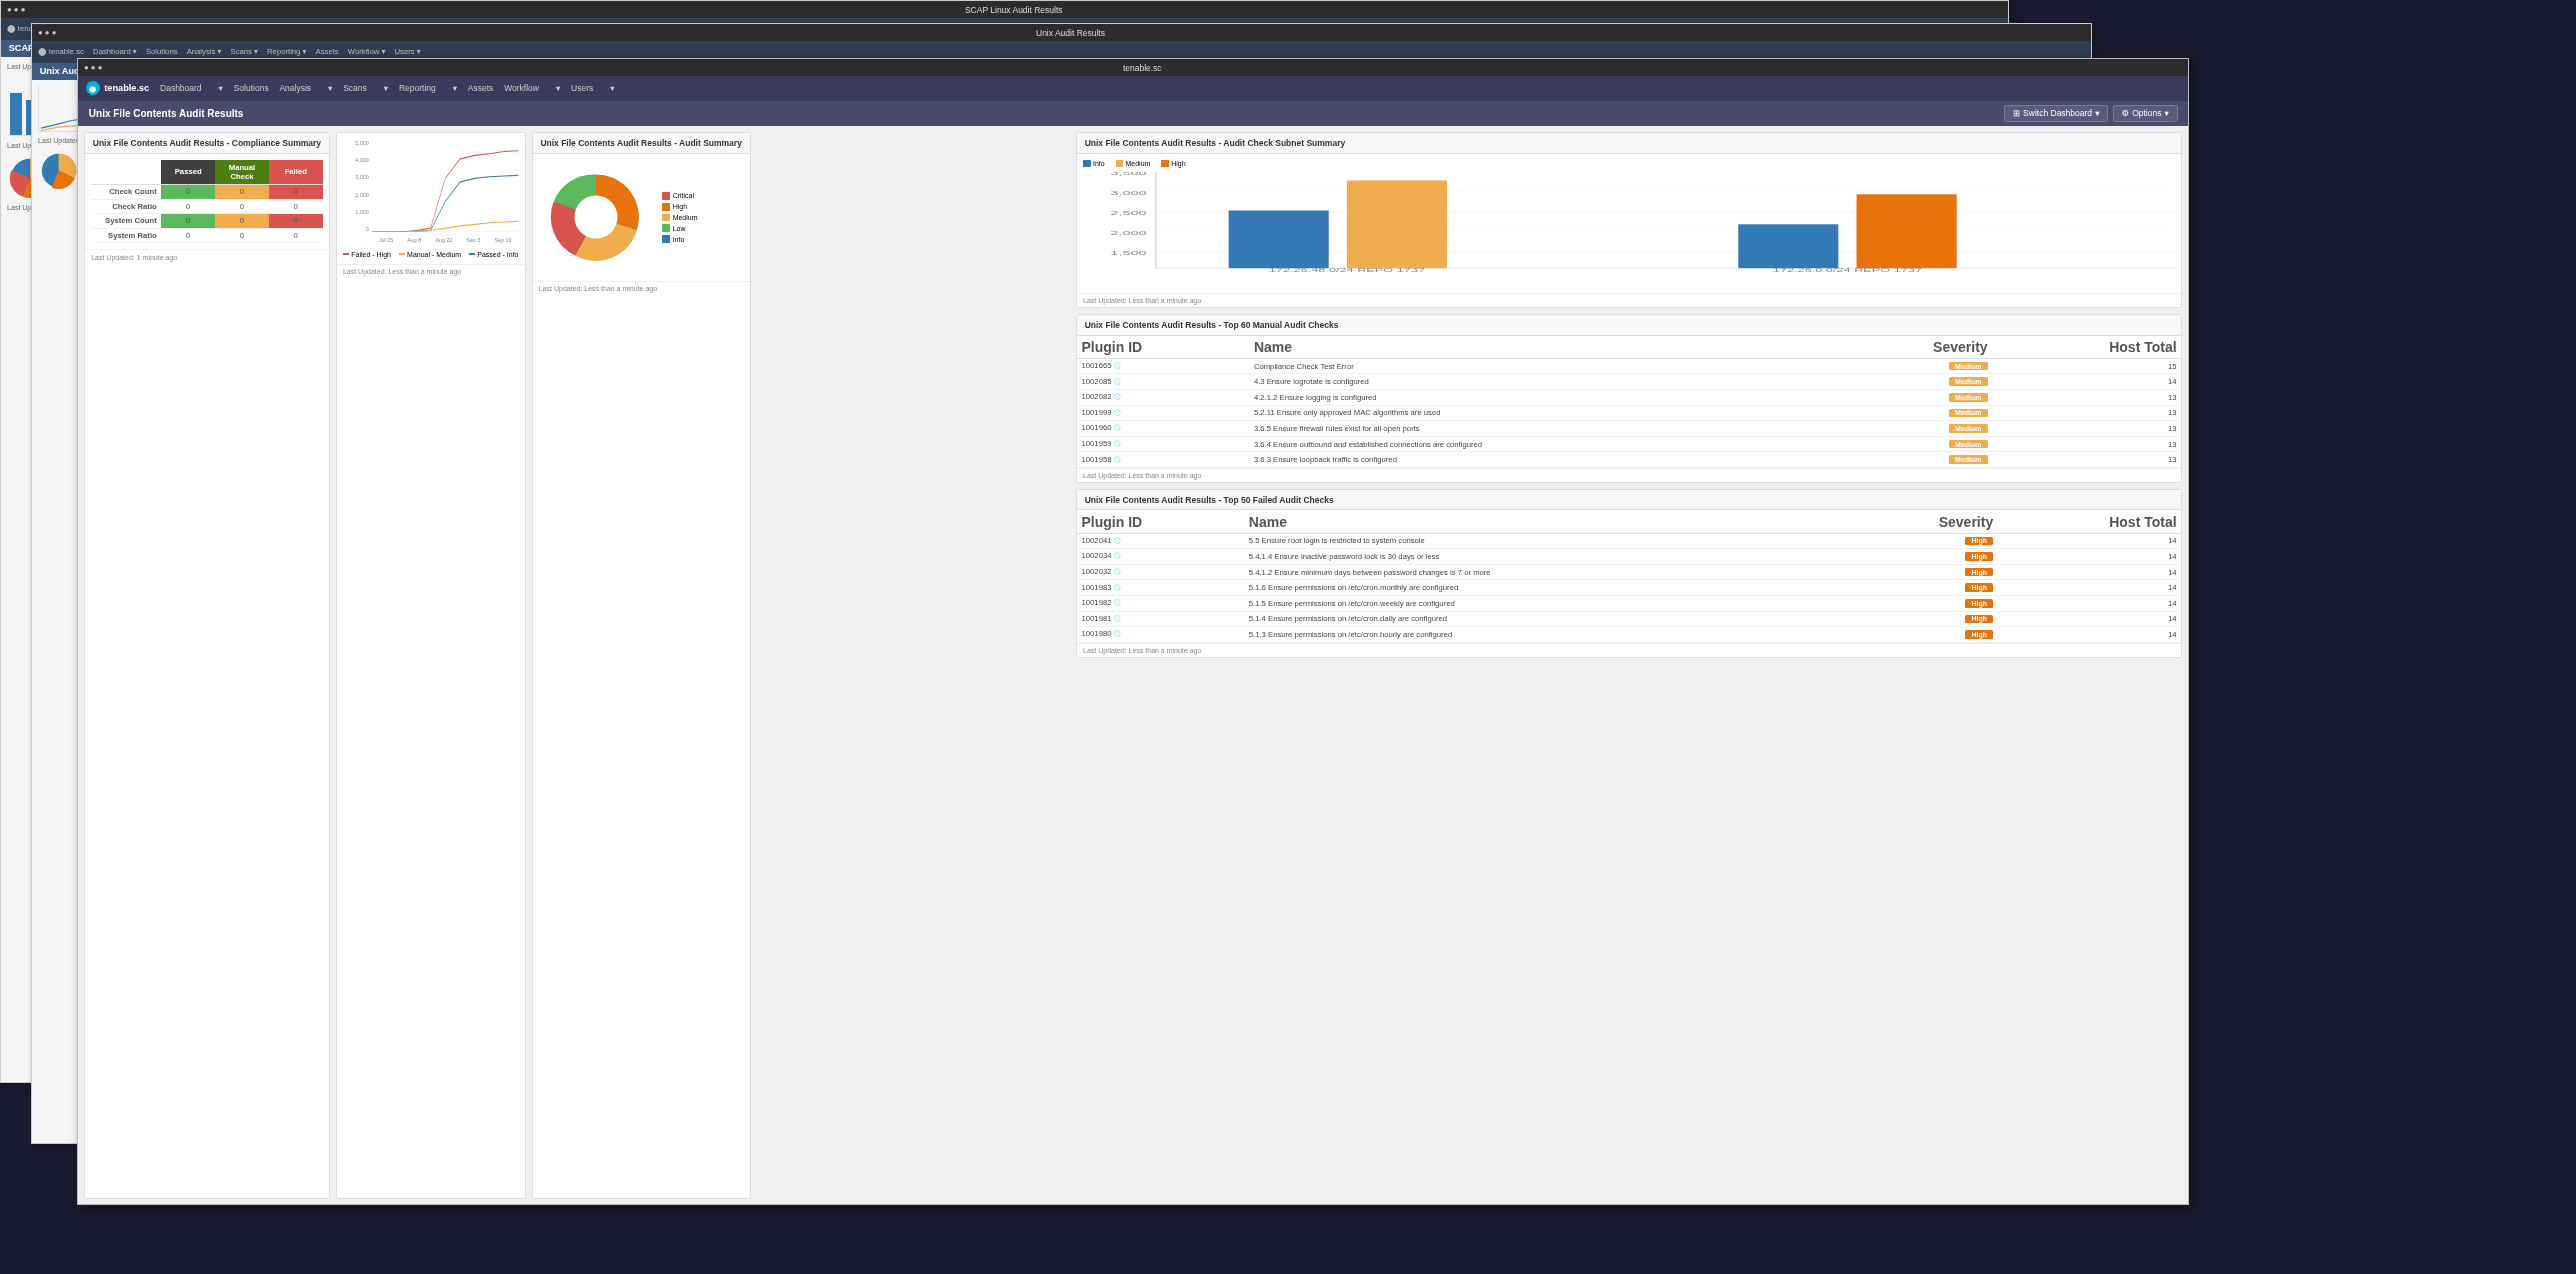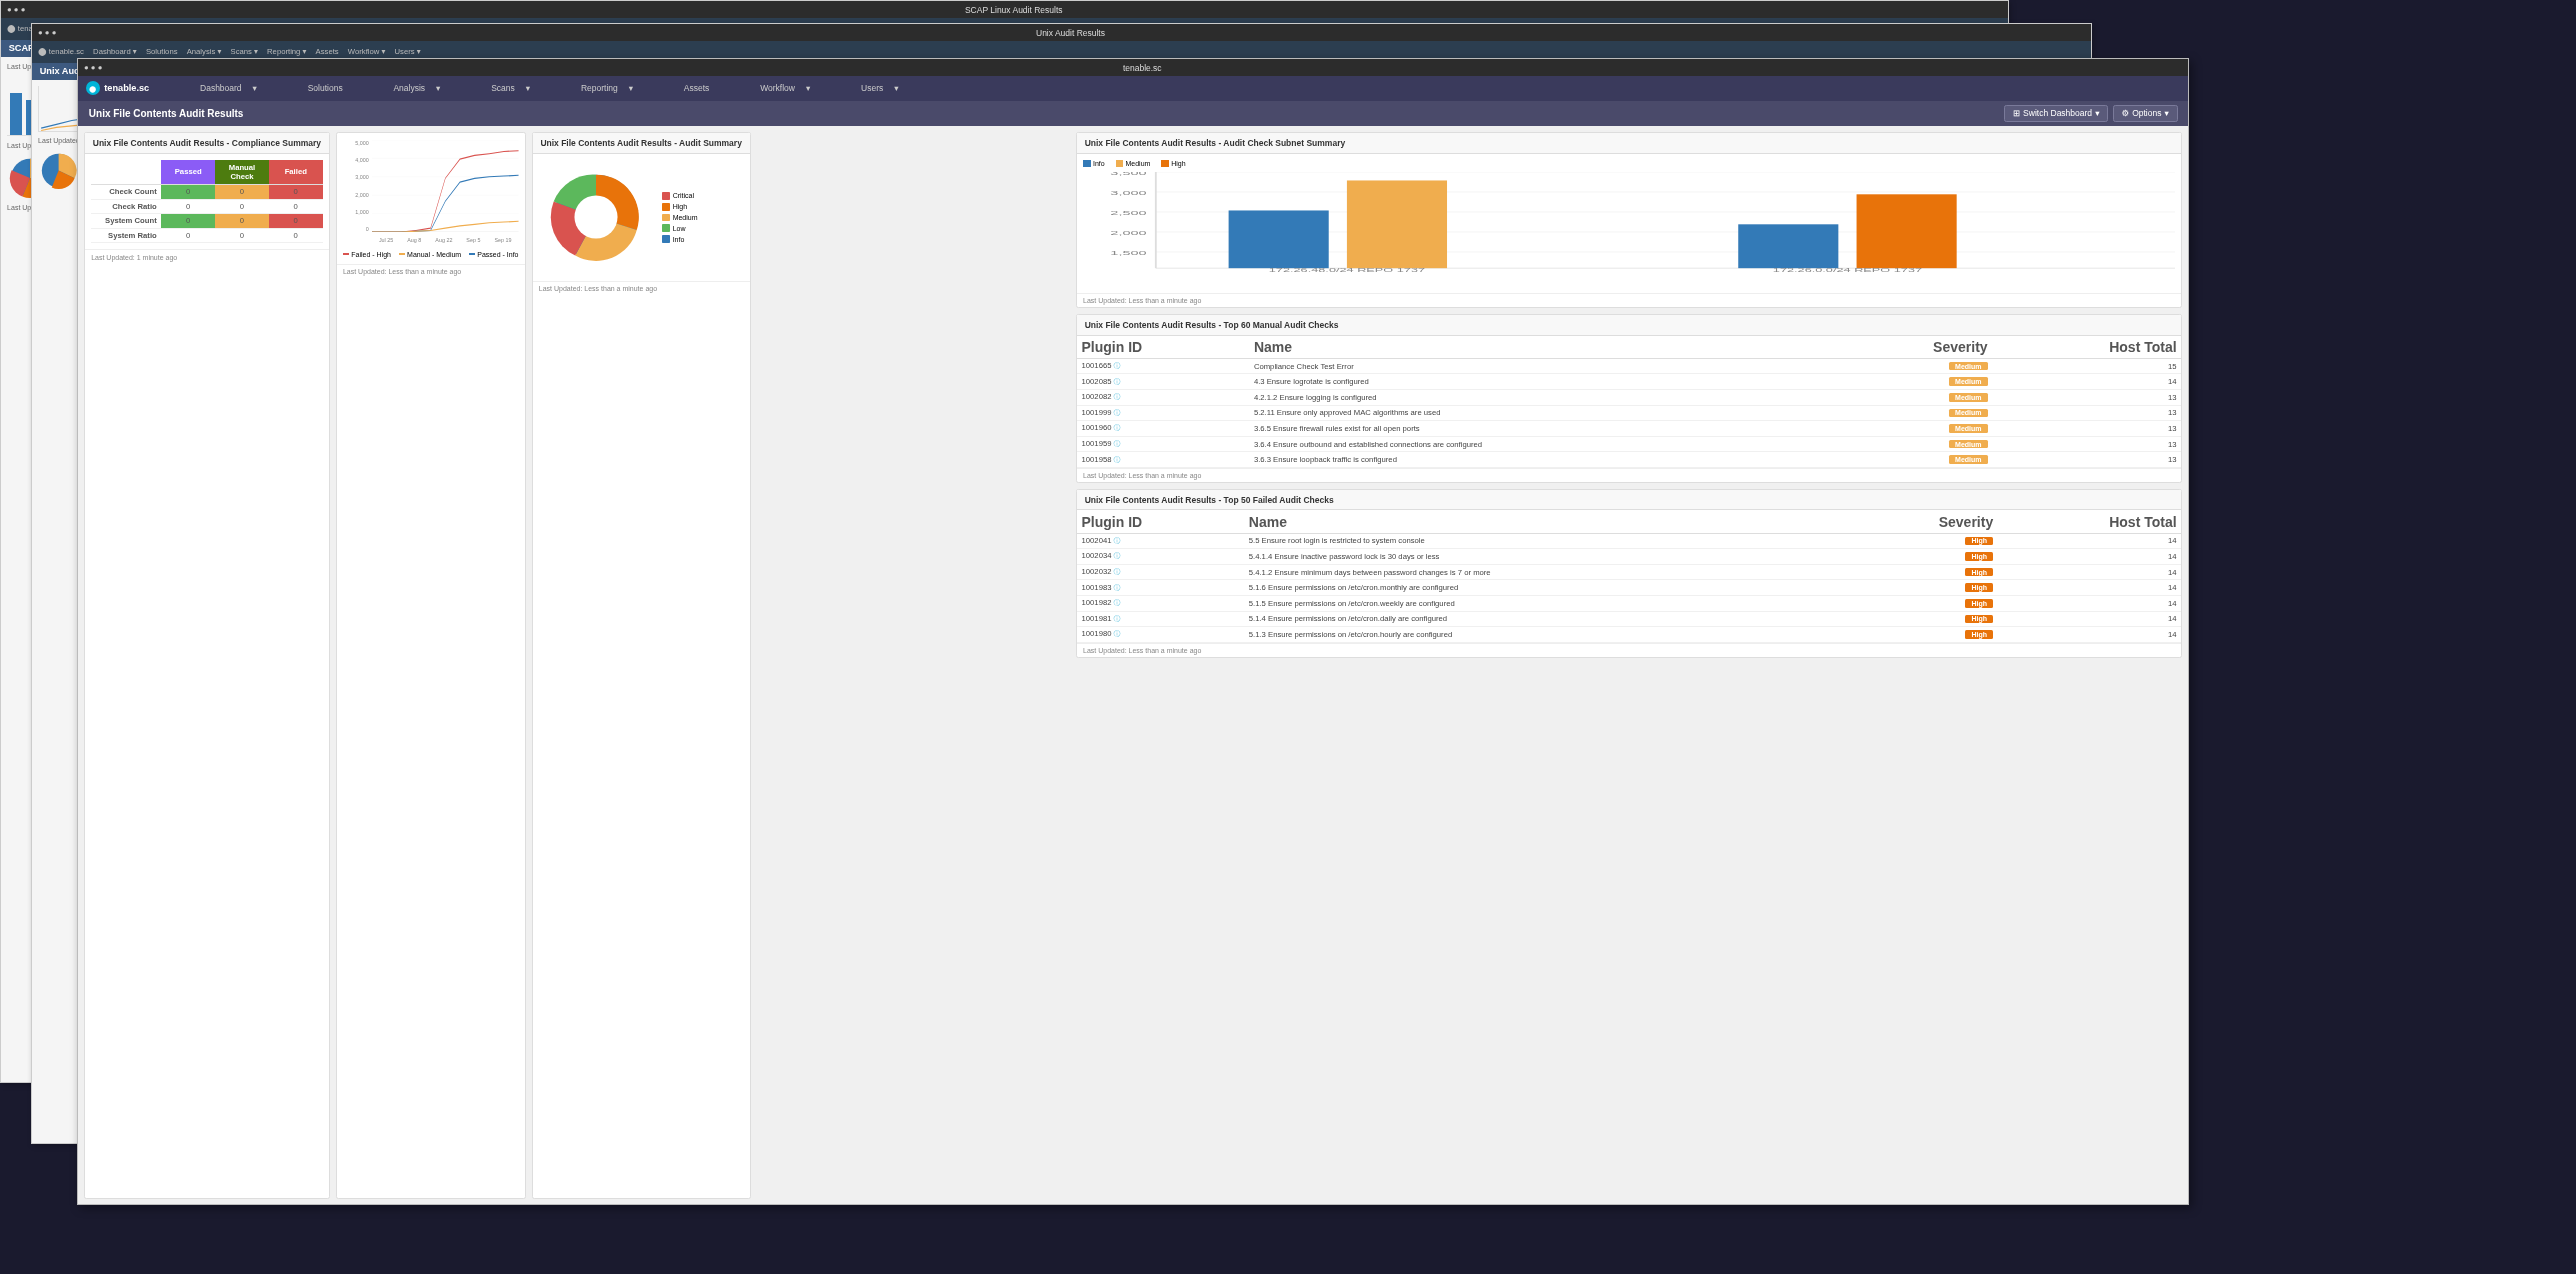--- a/index.html
+++ b/index.html
@@ -68,21 +68,21 @@
       width: 14px; height: 14px;
       background: #00b4d8;
       border-radius: 50%;
       display: flex; align-items: center; justify-content: center;
       color: white; font-size: 6.1px; font-weight: bold;
     }
     .nav-item {
       color: #ccc;
       font-size: 8.5px;
       cursor: pointer;
-      display: flex; align-items: center; gap: 11px; margin-left: 40px;
+      display: flex; align-items: center; gap: 17px;
     }
 
     
     .page-header {
       background: #4a4a6a;
       padding: 4.6px 10.8px;
       display: flex;
       align-items: center;
       justify-content: space-between;
     }
@@ -376,21 +376,21 @@
 
       <div class="left-col">
 
         <div class="panel">
           <div class="panel-header">Unix File Contents Audit Results - Compliance Summary</div>
           <div class="panel-body">
             <table class="compliance-table">
               <thead>
                 <tr>
                   <th style="width:30%"></th>
-                  <th style="background:#8b5cf6; color:white; width:23%">Passed</th>
+                  <th style="background:#404040; color:white; width:23%">Passed</th>
                   <th style="background:#4d7c0f; color:white; width:23%">Manual Check</th>
                   <th style="background:#d9534f; color:white; width:23%">Failed</th>
                 </tr>
               </thead>
               <tbody>
                 <tr>
                   <td>Check Count</td>
                   <td class="cell-passed">0</td>
                   <td class="cell-manual">0</td>
                   <td class="cell-failed">0</td>

